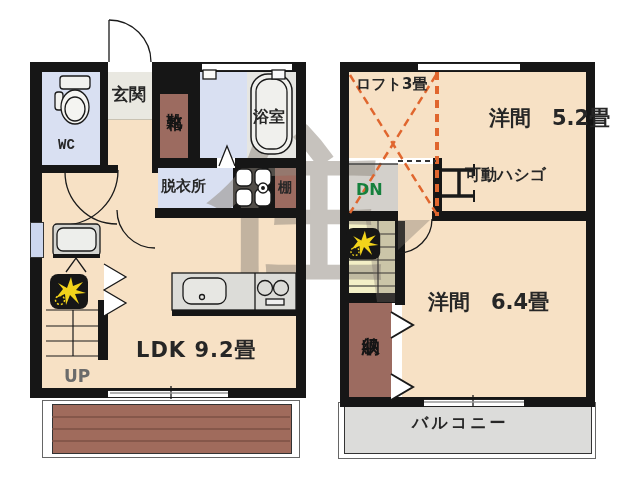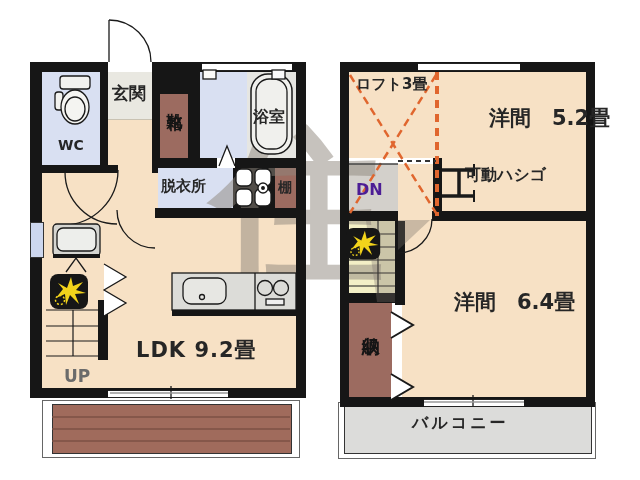--- a/index.html
+++ b/index.html
@@ -206,28 +206,28 @@
     <polygon fill="#f2d31b" points="21,3 23,12 33,8 26,16 36,19 25,20 29,30 20,21 16,31 15,20 6,24 13,15 8,9 17,14"></polygon>
     <circle cx="10" cy="26" r="4.5" fill="none" stroke="#f2d31b" stroke-width="1.5" stroke-dasharray="2 2"></circle>
   </g>
   <g transform="translate(346,228) scale(0.9)">
     <rect x="0" y="0" width="38" height="35" rx="8" fill="#161616"></rect>
     <polygon fill="#f2d31b" points="21,3 23,12 33,8 26,16 36,19 25,20 29,30 20,21 16,31 15,20 6,24 13,15 8,9 17,14"></polygon>
     <circle cx="10" cy="26" r="4.5" fill="none" stroke="#f2d31b" stroke-width="1.5" stroke-dasharray="2 2"></circle>
   </g>
 </svg>
 
-<div class="lbl" style="left:58px;top:137px;font-size:14px;">WC</div>
-<div class="lbl" style="left:112px;top:85px;font-size:17px;font-family:Liberation Mono, monospace;">玄関</div>
+<div class="lbl" style="left:58px;top:137px;font-size:14px;font-family:Liberation Mono, monospace;">WC</div>
+<div class="lbl" style="left:112px;top:85px;font-size:17px;">玄関</div>
 <div class="lbl vert" style="left:165px;top:100px;font-size:16px;color:#151515;">靴箱</div>
 <div class="lbl" style="left:205px;top:108px;font-size:16px;margin-left:48px;">浴室</div>
 <div class="lbl" style="left:161px;top:178px;font-size:15px;">脱衣所</div>
 <div class="lbl" style="left:278px;top:179px;font-size:14px;">棚</div>
 <div class="lbl" style="left:136px;top:338px;font-size:21px;letter-spacing:1px;">LDK 9.2畳</div>
 <div class="lbl" style="left:64px;top:367px;font-size:17px;color:#6b6b6b;font-weight:600;">UP</div>
 
 <div class="lbl" style="left:356px;top:76px;font-size:15px;">ロフト3畳</div>
 <div class="lbl" style="left:458px;top:106px;font-size:21px;margin-left:31px;">洋間　5.2畳</div>
 <div class="lbl" style="left:465px;top:166px;font-size:16px;text-align:right;">可動ハシゴ</div>
-<div class="lbl" style="left:356px;top:181px;font-size:16px;color:#4c1d95;font-weight:600;">DN</div>
+<div class="lbl" style="left:356px;top:181px;font-size:16px;color:#15803d;font-weight:600;">DN</div>
 <div class="lbl vert" style="left:360px;top:322px;font-size:18px;color:#151515;">収納</div>
-<div class="lbl" style="left:454px;top:290px;font-size:21px;">洋間　6.4畳</div>
+<div class="lbl" style="left:428px;top:290px;font-size:21px;">洋間　6.4畳</div>
 <div class="lbl" style="left:412px;top:414px;font-size:16px;letter-spacing:3px;">バルコニー</div>
 
 </body></html>

